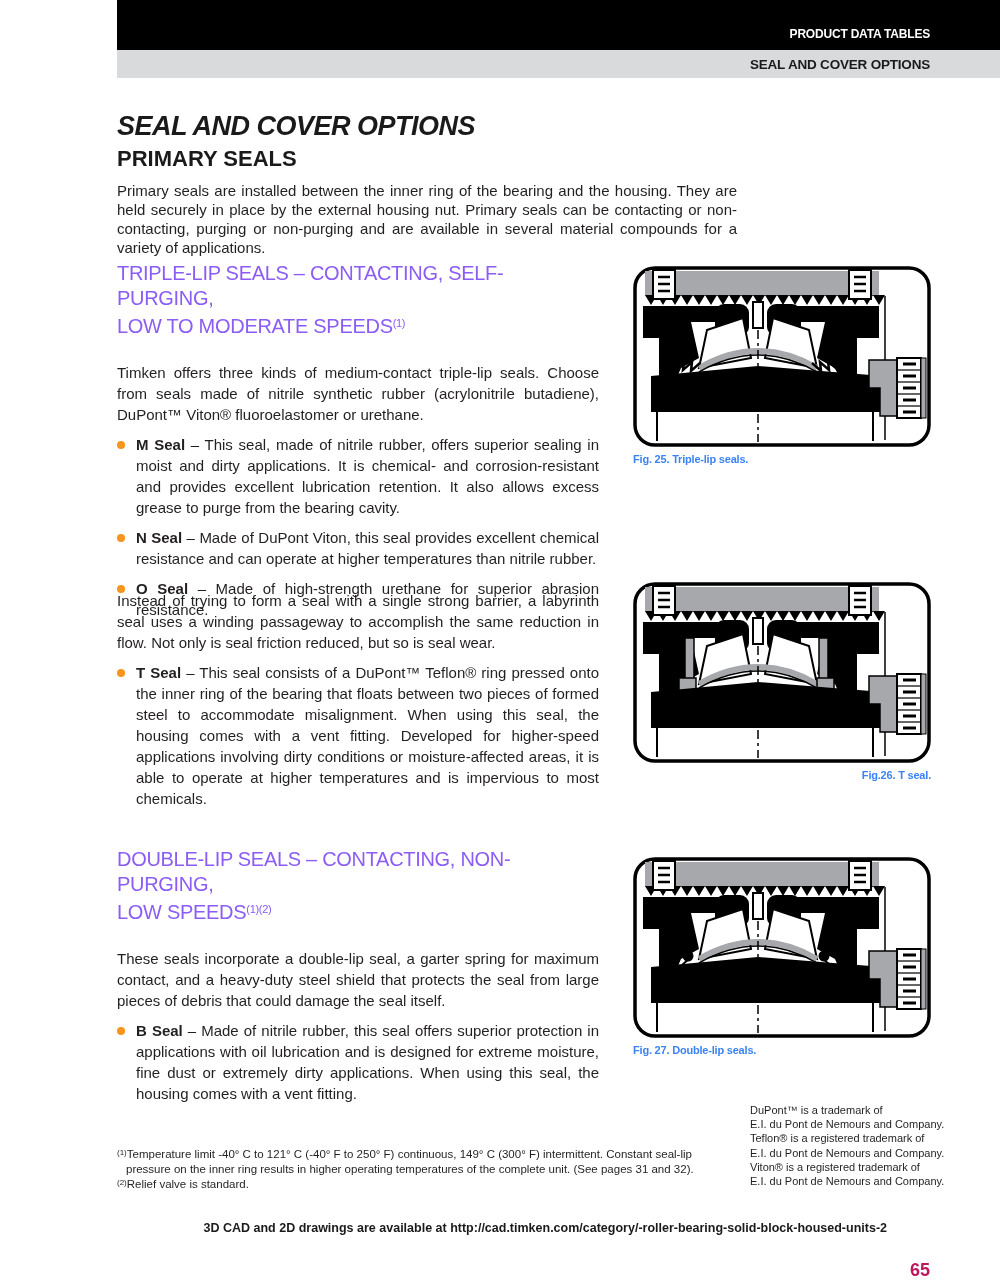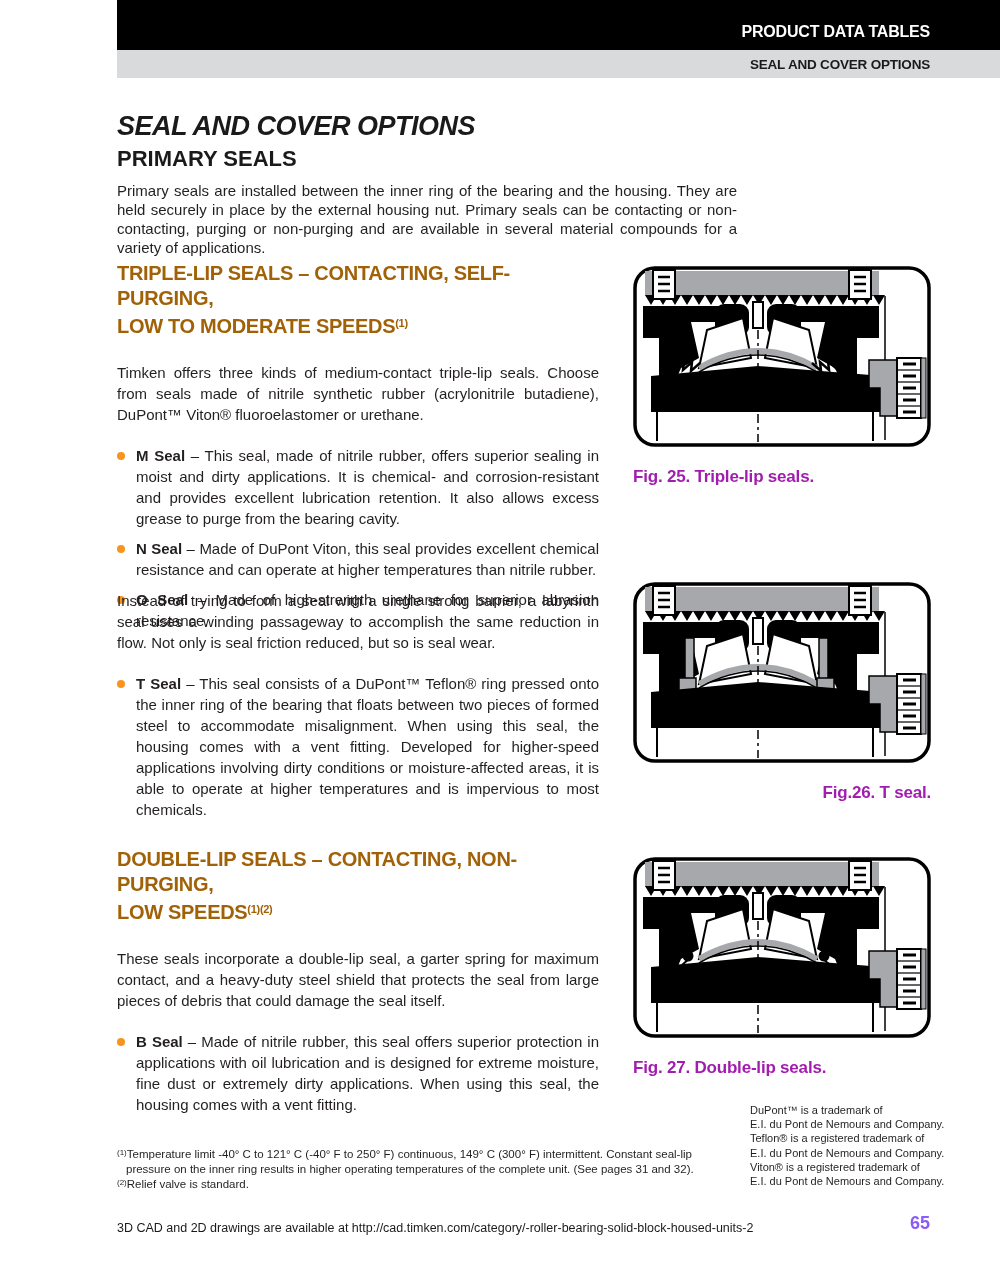--- a/index.html
+++ b/index.html
@@ -7,21 +7,21 @@
   .page {
     position:relative; width:1000px; height:1280px; background:#fff;
     font-family:"Liberation Sans", sans-serif; color:#231f20; overflow:hidden;
   }
   
   .band-black {
     position:absolute; left:117px; top:0; right:0; height:50px; background:#000;
     display:flex; align-items:flex-end; justify-content:flex-end;
     padding:0 70px 9px 0;
   }
-  .band-black span { color:#fff; font-weight:bold; font-size:16px; letter-spacing:-0.2px; }
+  .band-black span { color:#fff; font-weight:bold; font-size:12px; letter-spacing:-0.2px; }
   .band-gray {
     position:absolute; left:117px; top:50px; right:0; height:28px; background:#d9dadb;
     display:flex; align-items:center; justify-content:flex-end; padding-right:70px;
   }
   .band-gray span { color:#1a1a1a; font-weight:bold; font-size:13.5px; letter-spacing:-0.2px; }
 
   .doc-title {
     position:absolute; left:117px; top:111px; font-size:27px; font-weight:bold;
     font-style:italic; letter-spacing:-0.5px; color:#1a1a1a;
   }
@@ -29,56 +29,56 @@
     position:absolute; left:117px; top:146px; font-size:22px; font-weight:bold; color:#1a1a1a;
   }
   .intro {
     position:absolute; left:117px; top:181px; width:620px;
     font-size:15px; line-height:19px; text-align:justify;
   }
 
   .section { position:absolute; left:117px; width:482px; }
   .sec-1 { top:261px; } .sec-2 { top:567px; } .sec-3 { top:847px; }
   .sec-head {
-    font-size:20px; line-height:25px; font-weight:bold; color:#a16207; letter-spacing:-0.3px;
+    font-size:20px; line-height:25px; font-weight:normal; color:#8b5cf6; letter-spacing:-0.3px;
   }
   .sec-head sup { font-size:11px; vertical-align:6px; }
   .sec-body { margin-top:23px; font-size:15px; line-height:21px; text-align:justify; }
-  .sec-bullets { margin-top:20px; list-style:none; }
+  .sec-bullets { margin-top:9px; list-style:none; }
   .sec-bullets li {
     position:relative; padding-left:19px; margin-bottom:9px;
     font-size:15px; line-height:21px; text-align:justify;
   }
   .dot {
     position:absolute; left:0; top:7px; width:8px; height:8px; border-radius:50%;
     background:var(--accent, #f7941e);
   }
   .sec-bullets b { font-weight:bold; }
 
   
   .fig { position:absolute; left:633px; width:298px; }
   .fig-1 { top:266px; } .fig-2 { top:582px;text-align:right; } .fig-3 { top:857px; }
   .fig-box { width:298px; height:181px; }
   .fig-box svg { display:block; width:100%; height:100%; }
-  .fig-cap { margin-top:20px; font-size:17px; font-weight:bold; color:#a21caf; letter-spacing:-0.2px; }
+  .fig-cap { margin-top:6px; font-size:11px; font-weight:bold; color:#3b82f6; letter-spacing:-0.2px; }
 
   
   .footnotes { position:absolute; left:117px; top:1146px; width:578px; }
   .fn { font-size:11.5px; line-height:14.5px; padding-left:9px; text-indent:-9px; }
   .fn sup { font-size:8px; vertical-align:3px; }
 
   .trademarks { position:absolute; left:750px; top:1103px; width:240px; }
   .trademarks div { font-size:11px; line-height:14.2px; }
 
   .footer-link {
-    position:absolute; left:117px; top:1221px; width:770px; text-align:left;
-    font-size:12.5px; font-weight:normal; color:#1a1a1a; text-decoration:none;
+    position:absolute; left:117px; top:1221px; width:770px; text-align:right;
+    font-size:12.5px; font-weight:bold; color:#1a1a1a; text-decoration:none;
   }
   .page-num {
-    position:absolute; right:70px; top:1213px; font-size:18px; font-weight:bold; color:#8b5cf6;
+    position:absolute; right:70px; top:1260px; font-size:18px; font-weight:bold; color:#be185d;
   }
 </style>
 </head>
 <body>
 
 <div class="page">
 
   <div class="band-black">
     <span>PRODUCT DATA TABLES</span>
   </div>

